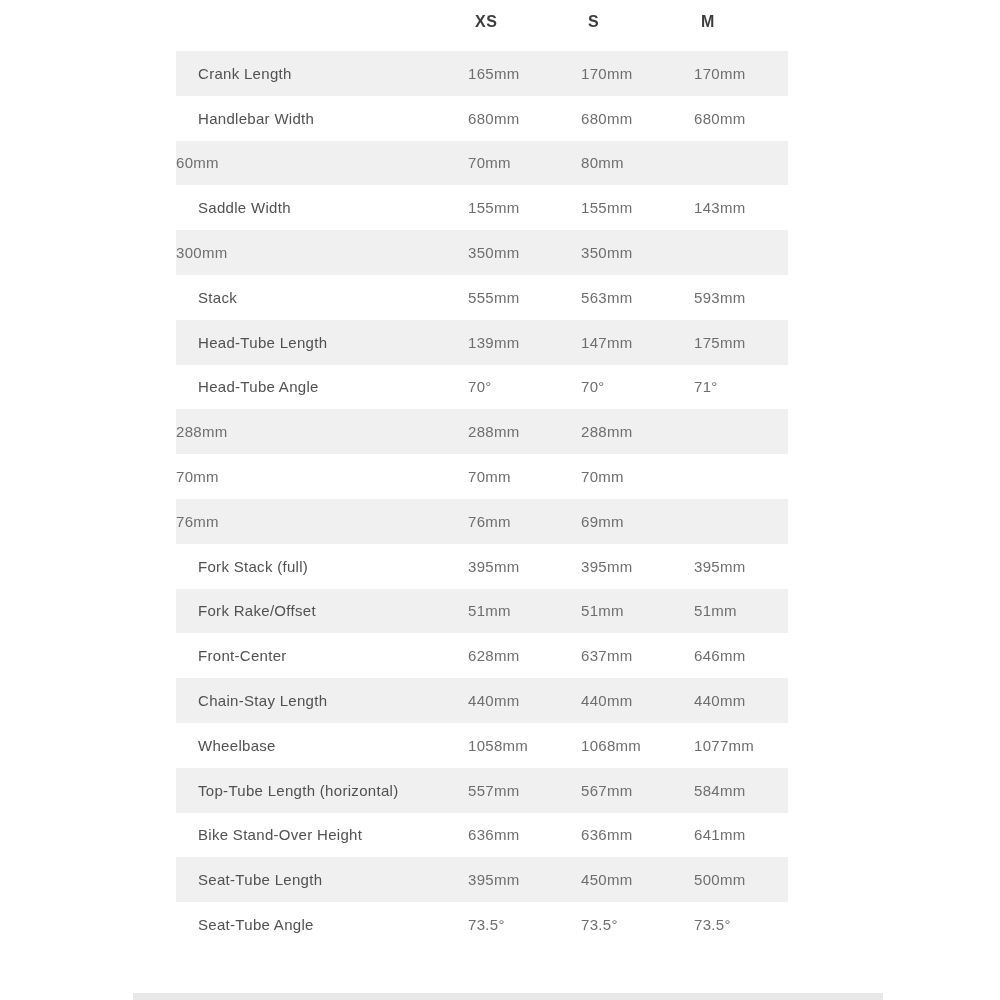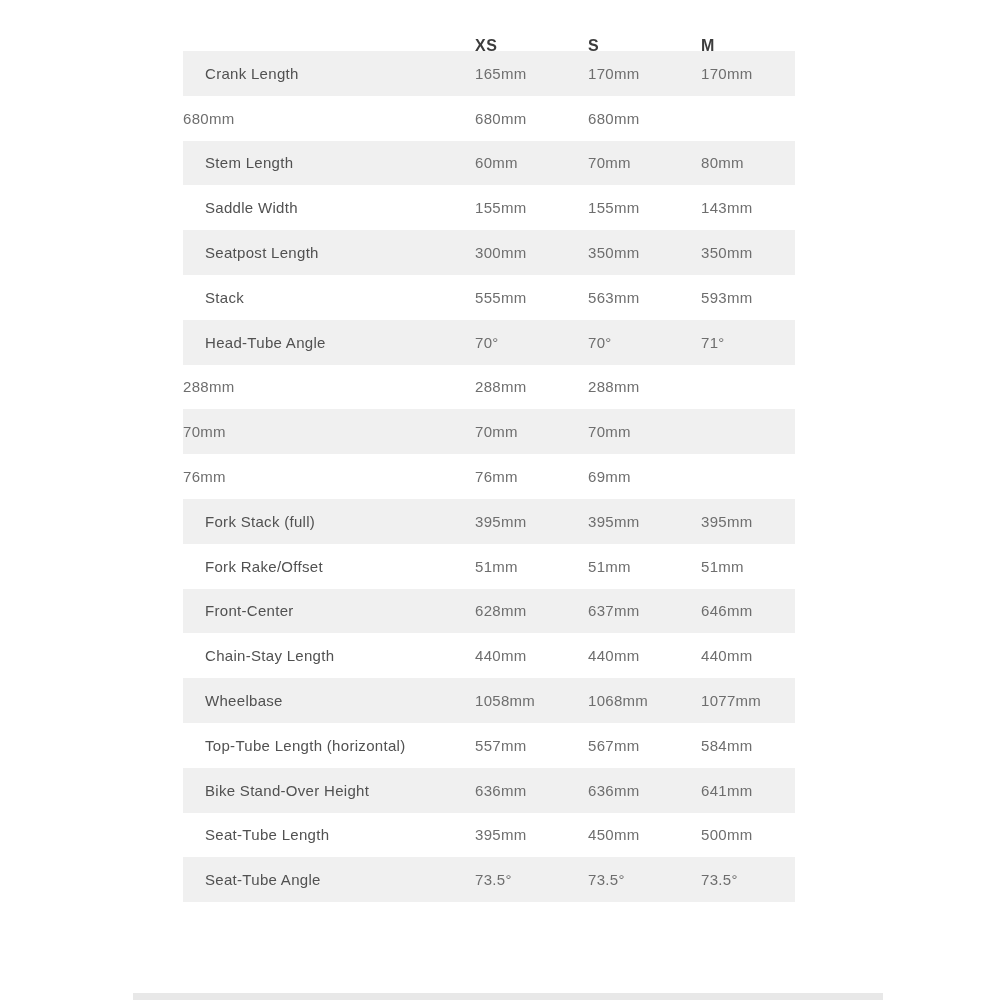--- a/index.html
+++ b/index.html
@@ -16,32 +16,31 @@
     overflow: hidden;
   }
   .header-row {
     position: absolute;
     top: 13px;
     left: 183px;
     width: 612px;
     display: grid;
     grid-template-columns: 292px 113px 113px 1fr;
     align-items: center;
-    margin-top: 24px;
   }
   .col-h {
     font-size: 16px;
     font-weight: bold;
     letter-spacing: 0.6px;
     color: var(--header-text, #3d3d3d);
   }
   .geo-table {
     position: absolute;
     top: 51px;
-    left: 183px;
+    left: 176px;
     width: 612px;
   }
   .row {
     display: grid;
     grid-template-columns: 292px 113px 113px 1fr;
     align-items: center;
     height: 44.8px;
   }
   .row:nth-child(odd) {
     background: var(--stripe, #f0f0f0);
@@ -82,54 +81,59 @@
 
   <div class="geo-table" id="geo-table">
   <div class="row">
     <span class="cell label">Crank Length</span>
     <span class="cell val">165mm</span>
     <span class="cell val">170mm</span>
     <span class="cell val">170mm</span>
   </div>
 
   <div class="row">
+    <span class="cell label">Handlebar Width</span>
     <span class="cell val">680mm</span>
     <span class="cell val">680mm</span>
     <span class="cell val">680mm</span>
   </div>
 
   <div class="row">
-    <span class="cell label">Stem Length</span>
     <span class="cell val">60mm</span>
     <span class="cell val">70mm</span>
     <span class="cell val">80mm</span>
   </div>
 
   <div class="row">
     <span class="cell label">Saddle Width</span>
     <span class="cell val">155mm</span>
     <span class="cell val">155mm</span>
     <span class="cell val">143mm</span>
   </div>
 
   <div class="row">
-    <span class="cell label">Seatpost Length</span>
     <span class="cell val">300mm</span>
     <span class="cell val">350mm</span>
     <span class="cell val">350mm</span>
   </div>
 
   <div class="row">
     <span class="cell label">Stack</span>
     <span class="cell val">555mm</span>
     <span class="cell val">563mm</span>
     <span class="cell val">593mm</span>
   </div>
 
 
+  <div class="row">
+    <span class="cell label">Head-Tube Length</span>
+    <span class="cell val">139mm</span>
+    <span class="cell val">147mm</span>
+    <span class="cell val">175mm</span>
+  </div>
 
   <div class="row">
     <span class="cell label">Head-Tube Angle</span>
     <span class="cell val">70°</span>
     <span class="cell val">70°</span>
     <span class="cell val">71°</span>
   </div>
 
   <div class="row">
     <span class="cell val">288mm</span>

